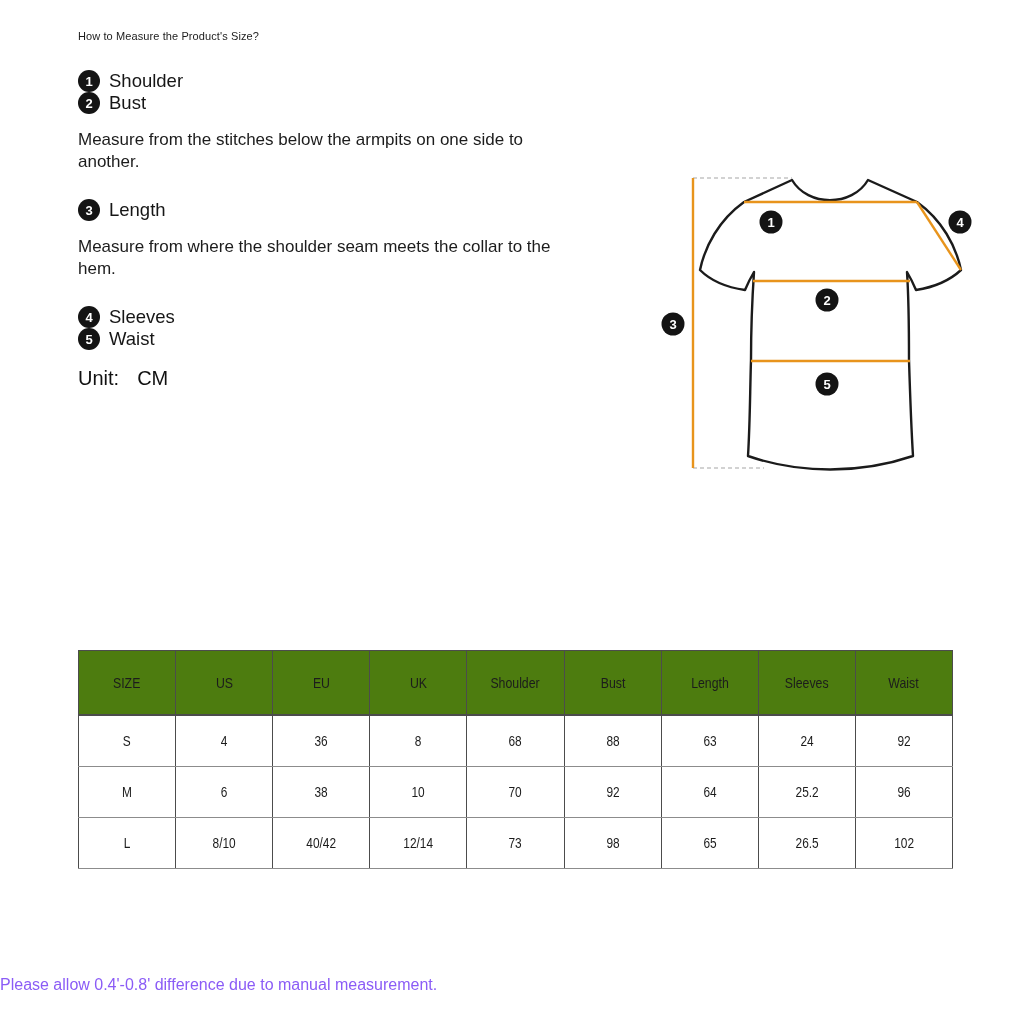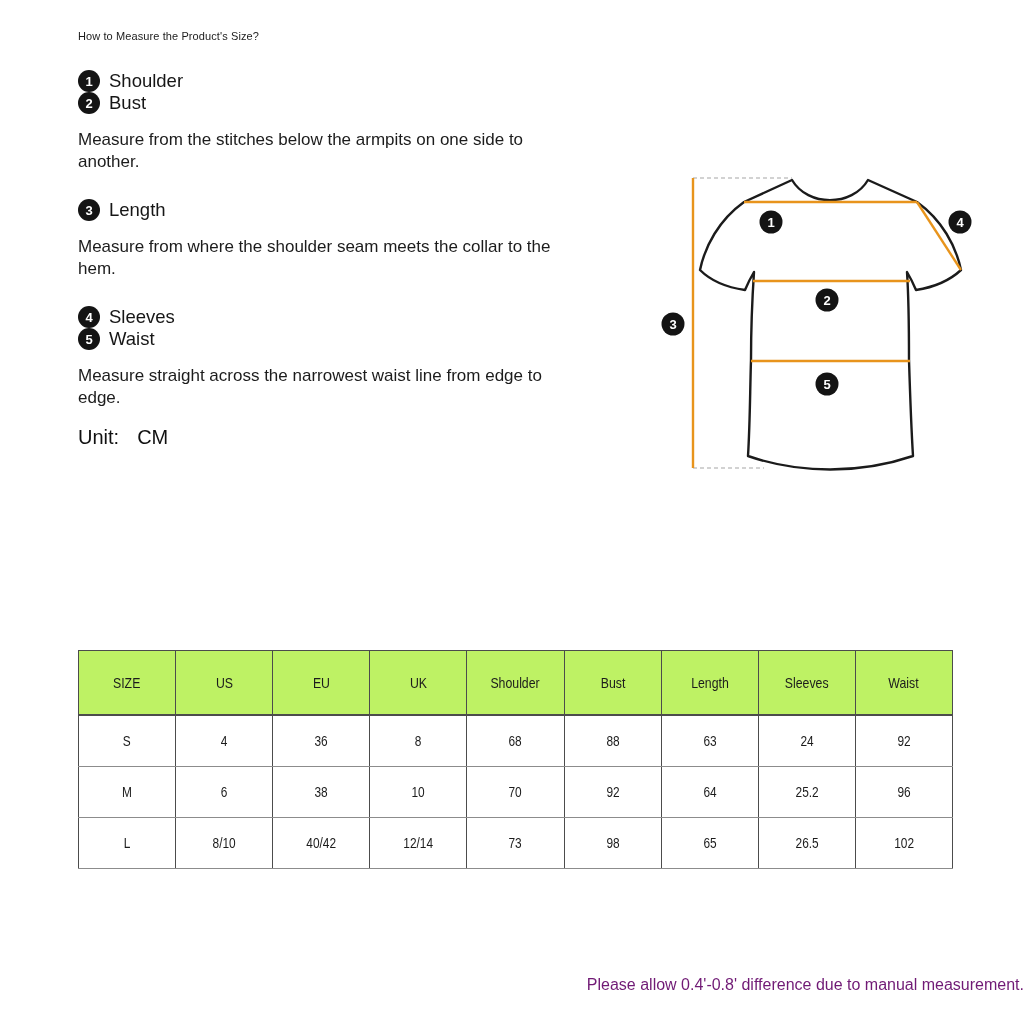--- a/index.html
+++ b/index.html
@@ -22,33 +22,33 @@
   .sec-desc{font-size:17px;line-height:22px;margin:15px 0 26px 0;white-space:pre-line;}
   .section:last-of-type .sec-desc{margin-bottom:0;}
   .unit-row{margin-top:17px;font-size:20px;color:#111;}
   .unit-label{margin-right:18px;}
   .diagram{position:absolute;left:650px;top:160px;width:340px;height:330px;}
   .size-table{
     position:absolute;left:78px;top:650px;width:875px;
     border-collapse:collapse;table-layout:fixed;
   }
   .size-table th{
-    height:61px;background:#bef264;font-weight:normal;font-size:15px;
+    height:61px;background:#4d7c0f;font-weight:normal;font-size:15px;
     border:1px solid #4c4c4c;border-bottom:2px solid #4c4c4c;color:#1c1c1c;
   }
   .size-table td{
     height:48px;text-align:center;font-size:14.5px;color:#1c1c1c;background:#ffffff;
     border-left:1px solid #4c4c4c;border-right:1px solid #4c4c4c;
     border-top:1px solid #8c8c8c;border-bottom:1px solid #8c8c8c;
   }
   .size-table{border:1px solid #4c4c4c;}
   .cond{display:inline-block;transform:scaleX(.82);}
   .footer-note{
-    position:absolute;top:976px;left:0;right:0;text-align:right;
-    font-size:16px;color:#701a75;
+    position:absolute;top:976px;left:0;right:0;text-align:left;
+    font-size:16px;color:#8b5cf6;
   }
   .shirt-outline{fill:#ffffff;stroke:#1b1b1b;stroke-width:2.4;stroke-linejoin:round;}
   .measure-line{stroke:#e8941c;stroke-width:2.4;fill:none;}
   .dash-line{stroke:#c4c4c4;stroke-width:1.4;stroke-dasharray:4 3;fill:none;}
   .marker-circle{fill:#141414;}
   .marker-num{fill:#ffffff;font-size:13px;font-weight:bold;font-family:"Liberation Sans",sans-serif;text-anchor:middle;}
 </style>
 </head>
 <body>
 
@@ -83,22 +83,20 @@
           <div class="sec-head">
             <span class="badge">4</span>
             <span class="sec-title">Sleeves</span>
           </div>
         </div>
         <div class="section">
           <div class="sec-head">
             <span class="badge">5</span>
             <span class="sec-title">Waist</span>
           </div>
-          <p class="sec-desc">Measure straight across the narrowest waist line from edge to
-edge.</p>
         </div>
       </div>
     <div class="unit-row">
       <span class="unit-label">Unit:</span><span>CM</span>
     </div>
   </div>
 
   <div class="diagram">
     <svg viewBox="0 0 340 330" width="340" height="330">
 

